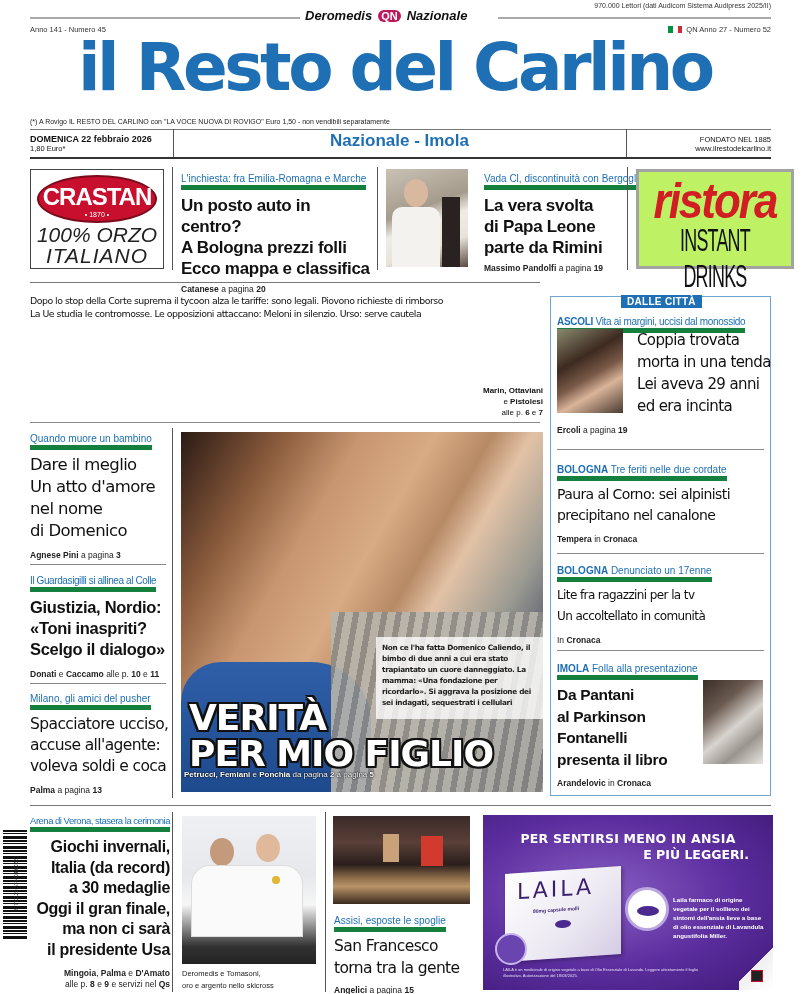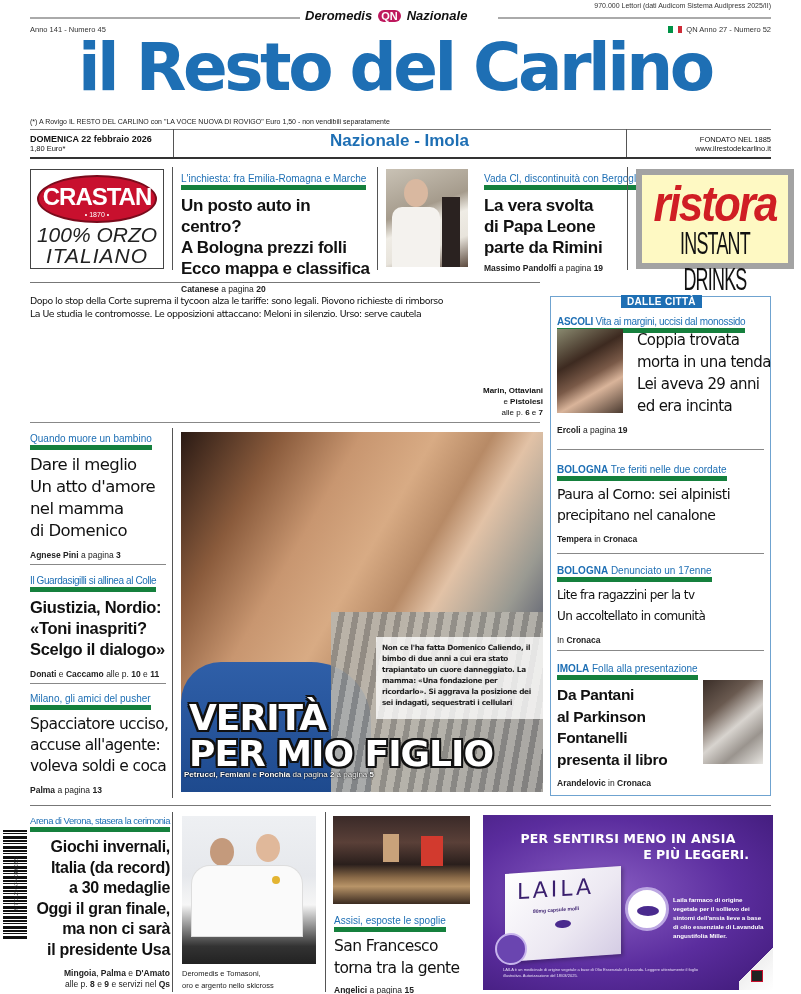--- a/index.html
+++ b/index.html
@@ -22,21 +22,21 @@
 
   
   .crastan { position:absolute; left:30px; top:169px; width:134px; height:100px; border:1px solid #444; background:#fff; }
   .crastan .oval { position:absolute; left:6px; top:5px; width:120px; height:48px; border-radius:50%; background:#c8102e; border:2px solid #7a0b1c; }
   .crastan .oval span { position:absolute; left:0; right:0; top:6px; text-align:center; color:#fff; font-weight:bold; font-size:24px; letter-spacing:-1px; font-family:"Liberation Sans", sans-serif; }
   .crastan .oval small { position:absolute; left:0; right:0; top:34px; text-align:center; color:#fff; font-size:7px; }
   .crastan .line1, .crastan .line2 { position:absolute; left:0; right:0; text-align:center; font-style:italic; font-size:21px; font-family:"Liberation Sans", sans-serif; color:#222; letter-spacing:0px; }
   .crastan .line1 { top:53px; }
   .crastan .line2 { top:74px; letter-spacing:1px; }
 
-  .ristora { position:absolute; left:636px; top:169px; width:158px; height:100px; border:6px solid #a3a3a3; background:#fef9c3; }
+  .ristora { position:absolute; left:636px; top:169px; width:158px; height:100px; border:3px solid #a3a3a3; background:#bef264; }
   .ristora .r1 { position:absolute; left:0; right:0; top:0; text-align:center; color:#d01e24; font-weight:bold; font-style:italic; font-size:44px; letter-spacing:-2px; font-family:"Liberation Sans", sans-serif; transform:scaleY(1.15); transform-origin:top; }
   .ristora .r2 { position:absolute; left:0; right:0; top:60px; text-align:center; color:#111; font-size:23px; font-family:"Liberation Sans", sans-serif; transform:scaleX(0.78) scaleY(1.35); letter-spacing:-1px; font-weight:normal; }
 
   
   .panel { position:absolute; left:550px; top:296px; width:221px; height:500px; border:1.5px solid #6fa3d0; }
   .panel-tag { position:absolute; left:70px; top:-2px; background:#1e6fb4; color:#fff; font-size:10px; font-weight:bold; padding:1px 6px; letter-spacing:0.3px; }
 
   .ad-laila { position:absolute; left:483px; top:815px; width:290px; height:175px; background:radial-gradient(ellipse at 40% 45%, #8a5fc4 0%, #5b2d9e 55%, #3f1a78 100%); overflow:hidden; }
 </style>
 </head>
@@ -137,21 +137,21 @@
   </div>
 </div>
 
 <div class="hr" style="left:30px; top:422px; width:510px; background:#888;"></div>
 
 <div class="abs" style="left:30px; top:428px; width:140px;">
   <div class="kicker">Quando muore un bambino</div>
   <div class="head-light" style="font-size:16.5px; line-height:22px; margin-top:4px;">
     <div>Dare il meglio</div>
     <div>Un atto d'amore</div>
-    <div>nel mamma</div>
+    <div>nel nome</div>
     <div>di Domenico</div>
   </div>
   <div class="byline" style="margin-top:8px;">
     <b>Agnese Pini</b> <span>a pagina</span> <b>3</b>
   </div>
 </div>
 <div class="hr" style="left:30px; top:564px; width:136px; background:#888;"></div>
 
 <div class="abs" style="left:30px; top:570px; width:140px;">
   <div class="kicker" style="letter-spacing:-0.4px;">Il Guardasigilli si allinea al Colle</div>

